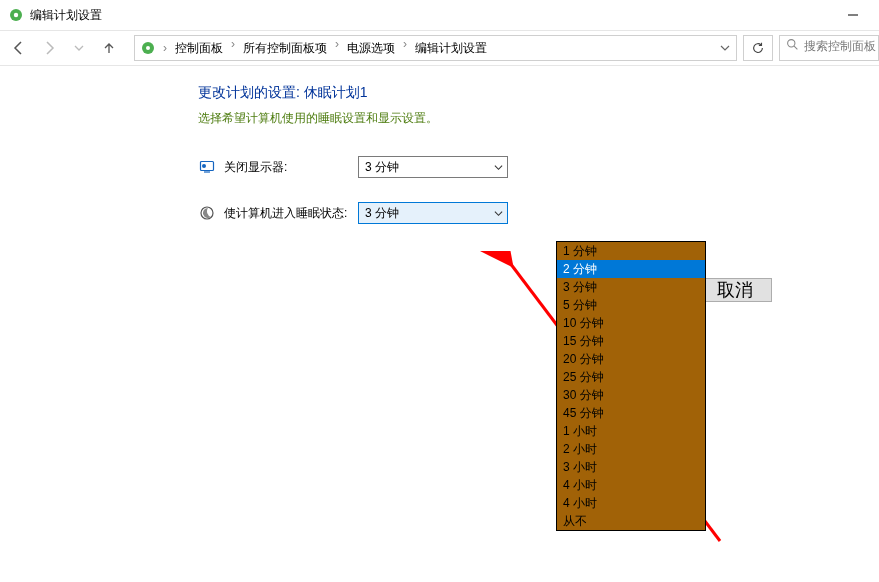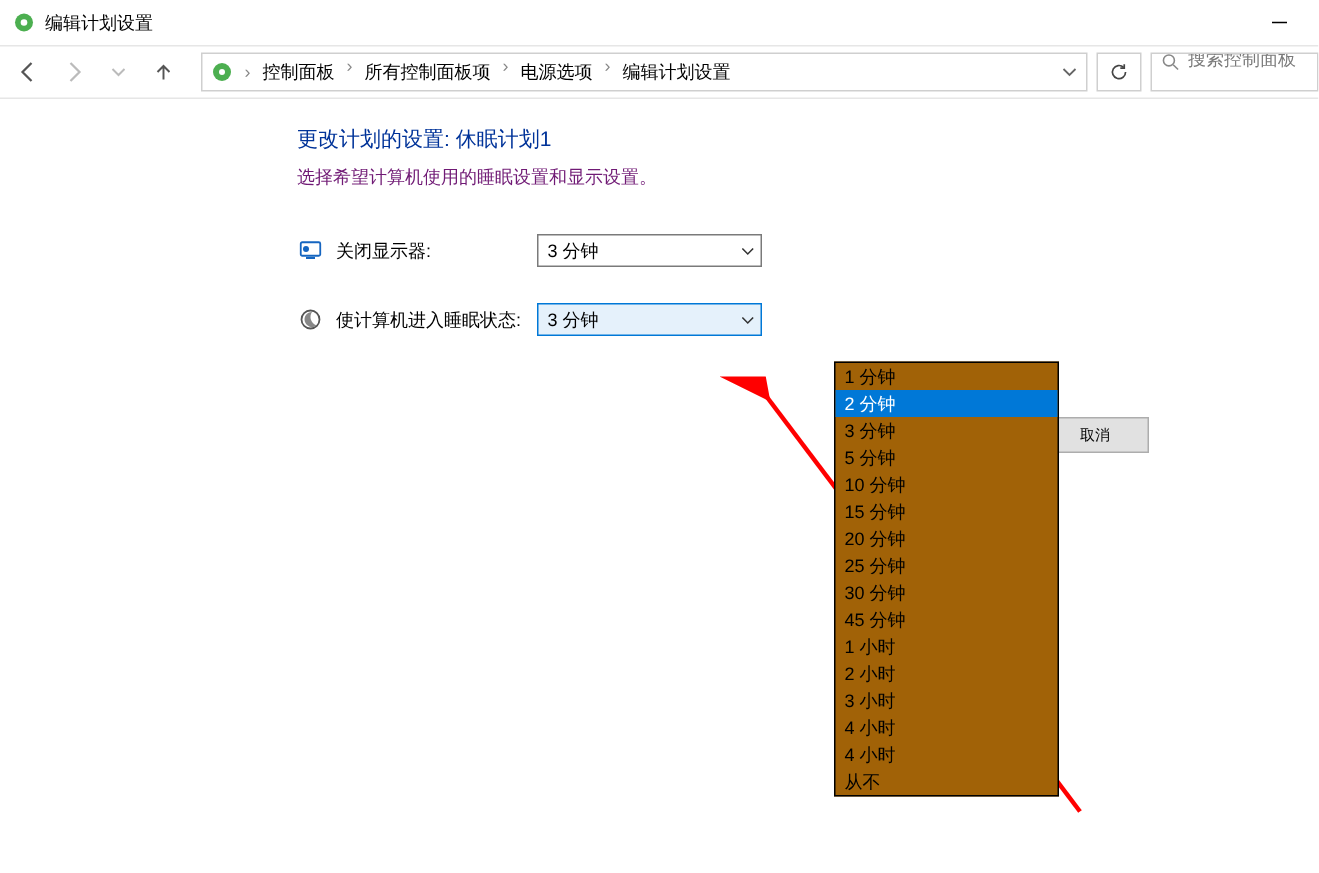--- a/index.html
+++ b/index.html
@@ -81,25 +81,25 @@
     padding: 0 2px;
   }
   .refresh-box {
     width: 30px; height: 26px;
     border: 1px solid #cfcfcf;
     display: flex; align-items: center; justify-content: center;
     margin-right: 6px;
     color: #444;
   }
   .searchbox {
-    width: 112px;
+    width: 100px;
     height: 26px;
     border: 1px solid #cfcfcf;
-    display: flex; align-items: flex-end;
-    padding: 12px 6px;
+    display: flex; align-items: flex-start;
+    padding: 2px 6px;
     color: #888;
     overflow: hidden;
   }
   .searchbox .sicon { margin-right: 5px; display: inline-flex; }
   .searchbox .stext { white-space: nowrap; color: #7a7a7a; }
 
   
   .content {
     position: relative;
     padding: 18px 0 0 0;
@@ -109,21 +109,21 @@
     margin-left: 198px;
     width: 570px;
     position: relative;
   }
   .heading {
     color: #003399;
     font-size: 14px;
     margin-bottom: 8px;
   }
   .subtext {
-    color: #701a75;
+    color: #4d7c0f;
     margin-bottom: 28px;
   }
 
   .setting-row {
     display: flex;
     align-items: center;
     margin-bottom: 22px;
     height: 24px;
   }
   .setting-row .row-icon {
@@ -178,21 +178,21 @@
     top: 212px;
     display: flex;
     gap: 10px;
   }
   .winbutton {
     height: 24px;
     border: 1px solid #adadad;
     background: #e1e1e1;
     padding: 0 18px;
     font-family: inherit;
-    font-size: 10px;
+    font-size: 18px;
     display: inline-flex;
     align-items: center;
     justify-content: center;
     min-width: 72px;
   }
   .winbutton.primary {
     border: 2px solid #0078d7;
     background: #e1e1e1;
   }
 

